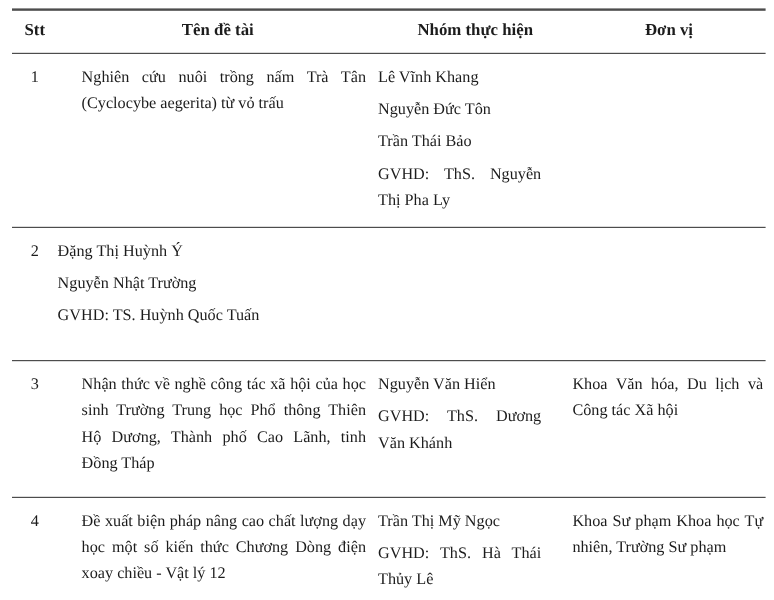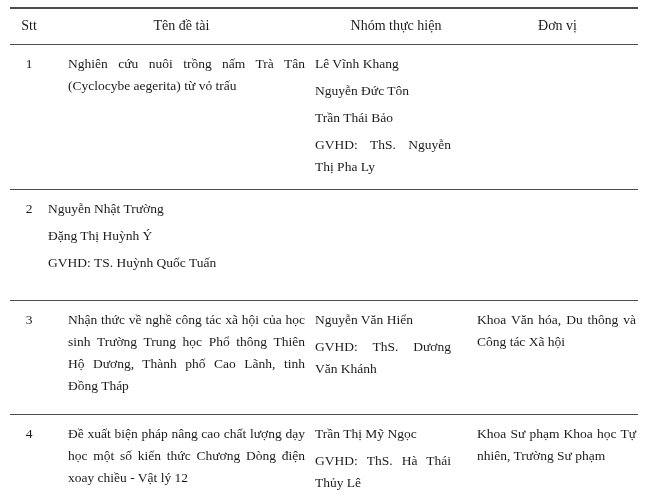--- a/index.html
+++ b/index.html
@@ -19,21 +19,21 @@
   .t-row {
     display: grid;
     grid-template-columns: 38px 267px 162px 161px;
     border-bottom: 1.5px solid #4d4d4d;
   }
   .t-head {
     min-height: 36px;
     align-items: center;
   }
   .t-head .h-cell {
-    font-weight: normal;
+    font-weight: bold;
     font-size: 14px;
     text-align: center;
     padding: 2px 0 4px 0;
   }
   .cell {
     font-size: 13.5px;
     line-height: 22px;
     padding: 8px 10px 6px 0;
   }
   .stt-cell {
@@ -70,34 +70,34 @@
       <p>Lê Vĩnh Khang</p>
       <p>Nguyễn Đức Tôn</p>
       <p>Trần Thái Bảo</p>
       <p>GVHD: ThS. Nguyễn Thị Pha Ly</p>
     </div>
   </div>
 
   <div class="t-row r2">
     <div class="cell stt-cell">2</div>
     <div class="cell team-cell">
+      <p>Đặng Thị Huỳnh Ý</p>
       <p>Nguyễn Nhật Trường</p>
-      <p>Đặng Thị Huỳnh Ý</p>
       <p>GVHD: TS. Huỳnh Quốc Tuấn</p>
     </div>
   </div>
 
   <div class="t-row r3">
     <div class="cell stt-cell">3</div>
     <div class="cell title-cell">Nhận thức về nghề công tác xã hội của học sinh Trường Trung học Phổ thông Thiên Hộ Dương, Thành phố Cao Lãnh, tinh Đồng Tháp</div>
     <div class="cell team-cell">
       <p>Nguyễn Văn Hiển</p>
       <p>GVHD: ThS. Dương Văn Khánh</p>
     </div>
-    <div class="cell unit-cell">Khoa Văn hóa, Du thông và Công tác Xã hội</div>
+    <div class="cell unit-cell">Khoa Văn hóa, Du lịch và Công tác Xã hội</div>
   </div>
 
   <div class="t-row r4">
     <div class="cell stt-cell">4</div>
     <div class="cell title-cell">Đề xuất biện pháp nâng cao chất lượng dạy học một số kiến thức Chương Dòng điện xoay chiều - Vật lý 12</div>
     <div class="cell team-cell">
       <p>Trần Thị Mỹ Ngọc</p>
       <p>GVHD: ThS. Hà Thái Thủy Lê</p>
     </div>
     <div class="cell unit-cell">Khoa Sư phạm Khoa học Tự nhiên, Trường Sư phạm</div>

